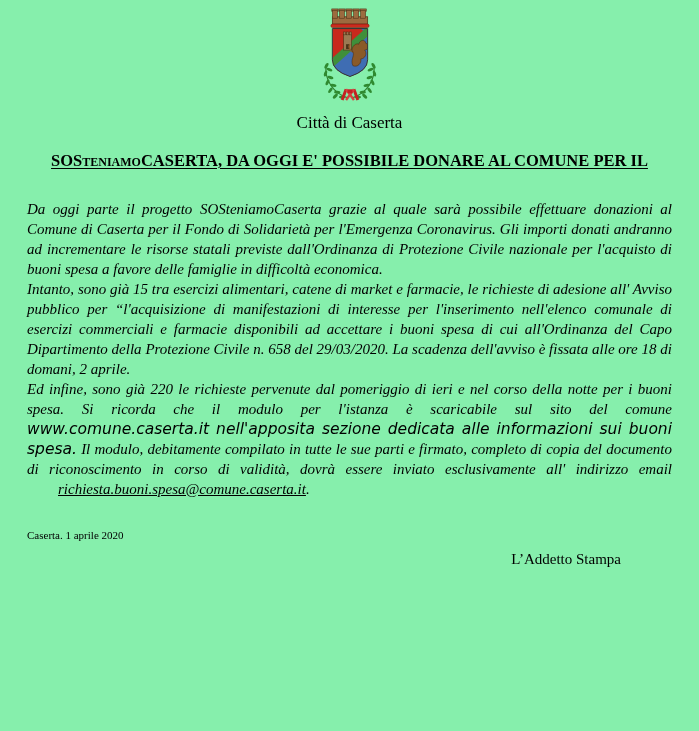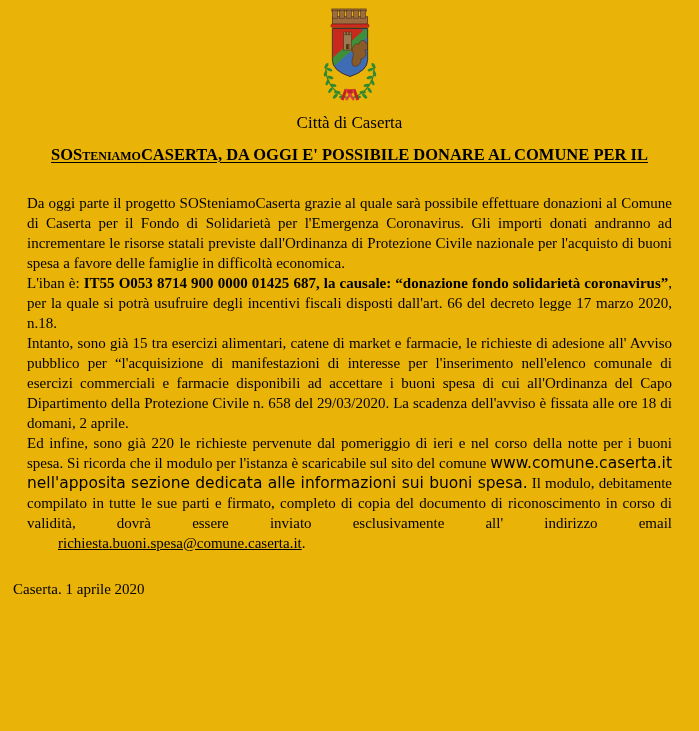--- a/index.html
+++ b/index.html
@@ -1,53 +1,54 @@
 <!DOCTYPE html>
 <html><head>
 <meta charset="utf-8">
 <style>
   html, body { margin: 0; padding: 0; background: #ffffff; }
   .page {
     position: relative;
     width: 699px;
     height: 731px;
-    background: #eab308;
+    background: #86efac;
     color: #000000;
     font-family: "Liberation Serif", "DejaVu Serif", serif;
     overflow: hidden;
   }
   .crest-wrap { text-align: center; padding-top: 5px; }
   .city-title {
     text-align: center;
     font-size: 17px;
     line-height: 22px;
     margin-top: 5px;
   }
   .headline {
-    margin: 10px 42px 0;
+    margin: 16px 42px 0;
     text-align: center;
     font-weight: 700;
     font-size: 16.5px;
     line-height: 21.5px;
   }
   .headline .h-line { text-decoration: underline; text-underline-offset: 2px; }
   .brand { font-variant: small-caps; }
   .body-text {
     margin: 27px 27px 0;
     font-size: 15px;
     line-height: 20px;
     text-align: justify;
+    font-style: italic;
   }
   .body-text p { margin: 0; }
   .sans-seg {
     font-family: "DejaVu Sans", "Liberation Sans", sans-serif;
     font-size: 15.5px;
   }
   .email-link { color: #000000; text-decoration: underline; cursor: pointer; margin-left: 31px; }
-  .dateline { margin: 26px 13px 0; font-size: 15px; line-height: 20px; }
+  .dateline { margin: 26px 27px 0; font-size: 11px; line-height: 20px; }
   .signature {
     margin: 4px 78px 0 0;
     text-align: right;
     font-size: 15px;
     line-height: 20px;
   }
 </style>
 </head>
 <body>
 
@@ -137,20 +138,20 @@
   </div>
 
   <div class="city-title">Città di Caserta</div>
 
   <div class="headline">
     <div class="h-line"><span class="brand">SOSteniamo</span><span>CASERTA, DA OGGI E' POSSIBILE DONARE AL COMUNE PER IL</span></div>
   </div>
 
   <div class="body-text">
     <p>Da oggi parte il progetto SOSteniamoCaserta grazie al quale sarà possibile effettuare donazioni al Comune di Caserta per il Fondo di Solidarietà per l'Emergenza Coronavirus. Gli importi donati andranno ad incrementare le risorse statali previste dall'Ordinanza di Protezione Civile nazionale per l'acquisto di buoni spesa a favore delle famiglie in difficoltà economica.</p>
-    <p><span>L'iban è: </span><b>IT55 O053 8714 900 0000 01425 687, la causale: “donazione fondo solidarietà coronavirus”</b><span>, per la quale si potrà usufruire degli incentivi fiscali disposti dall'art. 66 del decreto legge 17 marzo 2020, n.18.</span></p>
     <p>Intanto, sono già 15 tra esercizi alimentari, catene di market e farmacie, le richieste di adesione all' Avviso pubblico per “l'acquisizione di manifestazioni di interesse per l'inserimento nell'elenco comunale di esercizi commerciali e farmacie disponibili ad accettare i buoni spesa di cui all'Ordinanza del Capo Dipartimento della Protezione Civile n. 658 del 29/03/2020. La scadenza dell'avviso è fissata alle ore 18 di domani, 2 aprile.</p>
     <p><span>Ed infine, sono già 220 le richieste pervenute dal pomeriggio di ieri e nel corso della notte per i buoni spesa. Si ricorda che il modulo per l'istanza è scaricabile sul sito del comune </span><span class="sans-seg"><span>www.comune.caserta.it</span><span> nell'apposita sezione dedicata alle informazioni sui buoni spesa.</span></span><span> Il modulo, debitamente compilato in tutte le sue parti e firmato, completo di copia del documento di riconoscimento in corso di validità, dovrà essere inviato esclusivamente all' indirizzo email </span><span class="email-link">richiesta.buoni.spesa@comune.caserta.it</span><span>.</span></p>
   </div>
 
   <div class="dateline">Caserta. 1 aprile 2020</div>
+  <div class="signature">L’Addetto Stampa</div>
 
 </div>
 
 </body></html>

